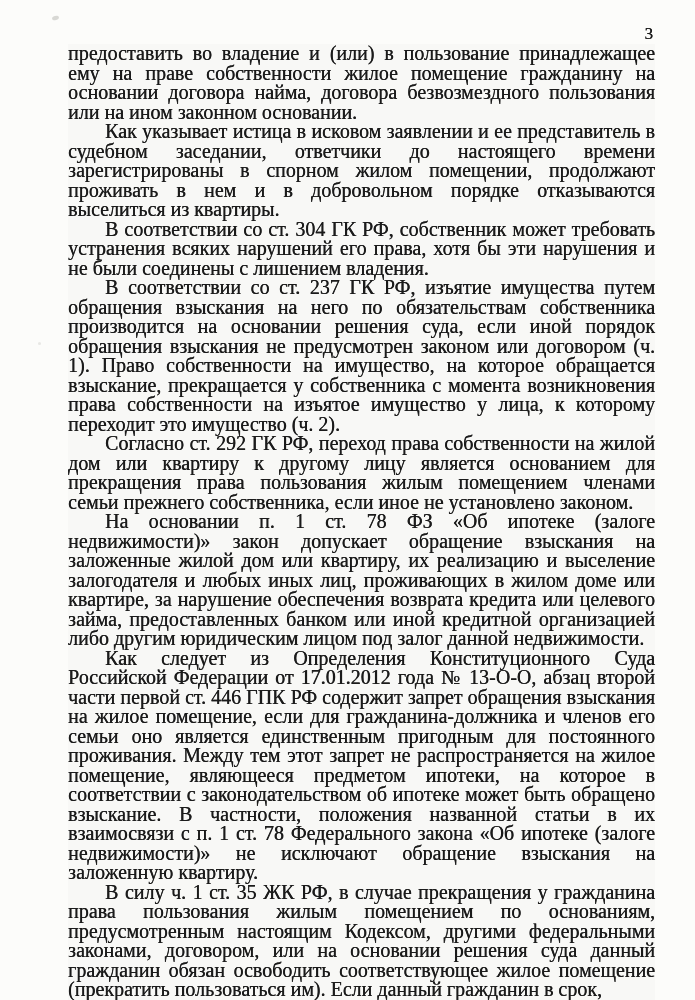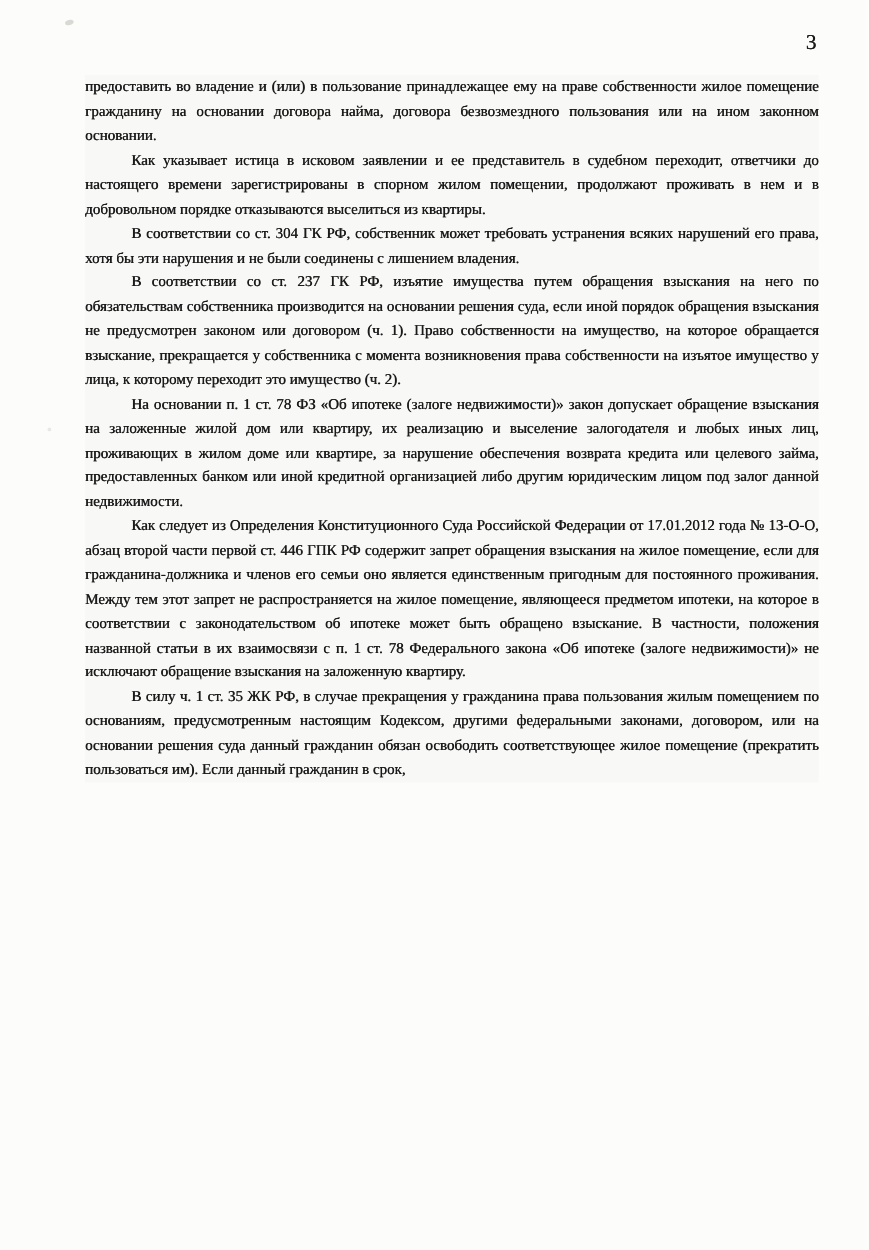--- a/index.html
+++ b/index.html
@@ -19,22 +19,22 @@
     overflow: hidden;
   }
   .page-number {
     text-align: right;
     font-size: 17px;
     line-height: 20px;
     padding-right: 2px;
     text-shadow: 0.3px 0 0 currentColor;
   }
   .body-text {
-    margin-top: 16px;
-    font-size: 12px;
+    margin-top: 0;
+    font-size: 20px;
     line-height: 19.5px;
     text-align: justify;
     text-shadow: 0.3px 0 0 currentColor;
   }
   .body-text p {
     margin: 0;
     text-indent: 37px;
     background: rgba(120,120,120,0.03);
   }
   .body-text p.continuation {
@@ -53,20 +53,21 @@
 <body>
 
 <div class="page">
   <div class="speckle speckle-1"></div>
   <div class="speckle speckle-2"></div>
 
   <div class="page-number">3</div>
 
   <div class="body-text">
     <p class="continuation">предоставить во владение и (или) в пользование принадлежащее ему на праве собственности жилое помещение гражданину на основании договора найма, договора безвозмездного пользования или на ином законном основании.</p>
-    <p>Как указывает истица в исковом заявлении и ее представитель в судебном переходит, ответчики до настоящего времени зарегистрированы в спорном жилом помещении, продолжают проживать в нем и в добровольном порядке отказываются выселиться из квартиры.</p>
+    <p>Как указывает истица в исковом заявлении и ее представитель в судебном заседании, ответчики до настоящего времени зарегистрированы в спорном жилом помещении, продолжают проживать в нем и в добровольном порядке отказываются выселиться из квартиры.</p>
     <p>В соответствии со ст. 304 ГК РФ, собственник может требовать устранения всяких нарушений его права, хотя бы эти нарушения и не были соединены с лишением владения.</p>
     <p>В соответствии со ст. 237 ГК РФ, изъятие имущества путем обращения взыскания на него по обязательствам собственника производится на основании решения суда, если иной порядок обращения взыскания не предусмотрен законом или договором (ч. 1). Право собственности на имущество, на которое обращается взыскание, прекращается у собственника с момента возникновения права собственности на изъятое имущество у лица, к которому переходит это имущество (ч. 2).</p>
+    <p>Согласно ст. 292 ГК РФ, переход права собственности на жилой дом или квартиру к другому лицу является основанием для прекращения права пользования жилым помещением членами семьи прежнего собственника, если иное не установлено законом.</p>
     <p>На основании п. 1 ст. 78 ФЗ «Об ипотеке (залоге недвижимости)» закон допускает обращение взыскания на заложенные жилой дом или квартиру, их реализацию и выселение залогодателя и любых иных лиц, проживающих в жилом доме или квартире, за нарушение обеспечения возврата кредита или целевого займа, предоставленных банком или иной кредитной организацией либо другим юридическим лицом под залог данной недвижимости.</p>
     <p>Как следует из Определения Конституционного Суда Российской Федерации от 17.01.2012 года № 13-О-О, абзац второй части первой ст. 446 ГПК РФ содержит запрет обращения взыскания на жилое помещение, если для гражданина-должника и членов его семьи оно является единственным пригодным для постоянного проживания. Между тем этот запрет не распространяется на жилое помещение, являющееся предметом ипотеки, на которое в соответствии с законодательством об ипотеке может быть обращено взыскание. В частности, положения названной статьи в их взаимосвязи с п. 1 ст. 78 Федерального закона «Об ипотеке (залоге недвижимости)» не исключают обращение взыскания на заложенную квартиру.</p>
     <p>В силу ч. 1 ст. 35 ЖК РФ, в случае прекращения у гражданина права пользования жилым помещением по основаниям, предусмотренным настоящим Кодексом, другими федеральными законами, договором, или на основании решения суда данный гражданин обязан освободить соответствующее жилое помещение (прекратить пользоваться им). Если данный гражданин в срок,</p>
   </div>
 </div>
 
 </body></html>

